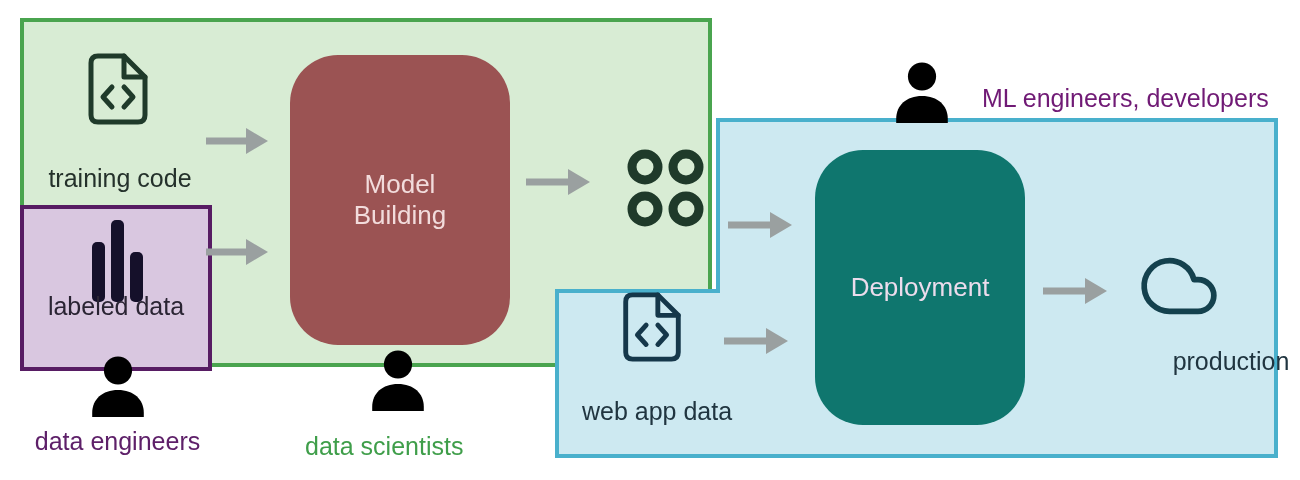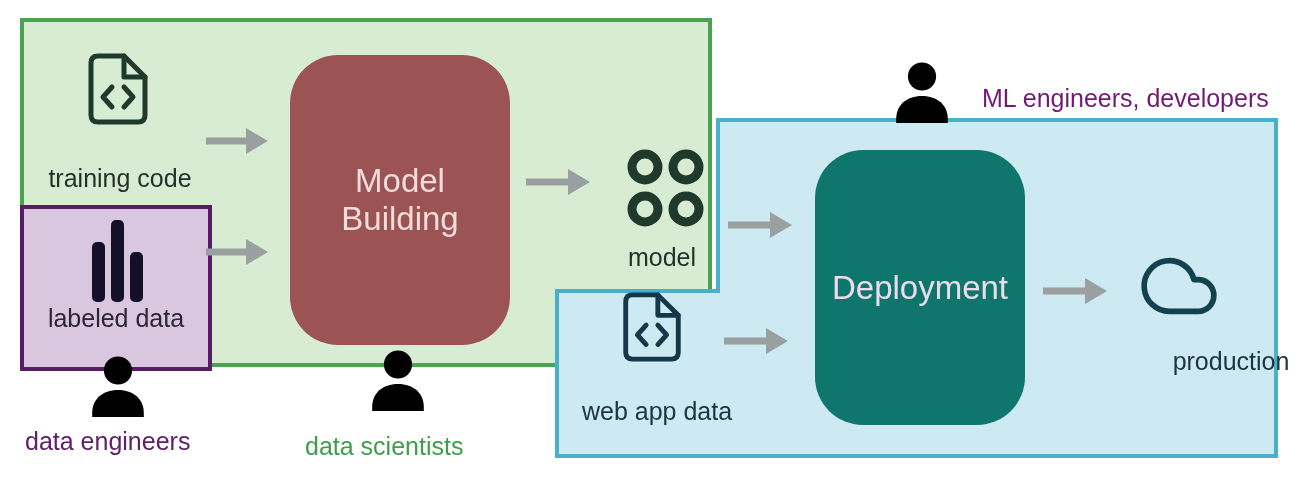--- a/index.html
+++ b/index.html
@@ -8,26 +8,26 @@
     font-family:"Liberation Sans",sans-serif;background:#ffffff;
   }
   svg.bg{position:absolute;left:0;top:0;}
   .label{
     position:absolute;font-size:25px;text-align:center;line-height:1.15;
     color:#24312b;white-space:nowrap;
   }
   .label.blue-zone{color:#203540;}
   .label.purple-zone{color:#2a2433;}
   .region-label{position:absolute;font-size:25px;line-height:1.15;white-space:nowrap;}
-  .region-label.engineers{color:#5e2069;text-align:left;}
+  .region-label.engineers{color:#5e2069;text-align:center;}
   .region-label.scientists{color:#3f9e4a;text-align:left;}
   .region-label.ml{color:#701a75;text-align:left;}
   .process-box{
     position:absolute;display:flex;align-items:center;justify-content:center;
-    text-align:center;font-size:33px;border-radius:48px;
+    text-align:center;font-size:26px;border-radius:48px;
   }
   .process-box.model-building{background:#9b5353;color:#f2dcdc;}
   .process-box.deployment{background:#0f766e;color:#ecdcec;}
   .process-box .inner{width:150px;}
   .arrow-line{stroke:#9aa0a0;stroke-width:7;}
   .arrow-head{fill:#9aa0a0;}
   .icon-wrap{position:absolute;}
   .icon-wrap svg{display:block;width:100%;height:100%;}
 </style>
 </head>
@@ -87,31 +87,30 @@
   </div>
   <div class="label" style="left:20px;top:164px;width:200px;">training code</div>
 
   <div class="icon-wrap" style="left:91px;top:216px;width:54px;height:86px;">
     <svg viewBox="0 0 54 86" fill="#15102a">
       <rect x="1" y="26" width="13" height="60" rx="5"></rect>
       <rect x="20" y="4" width="13" height="82" rx="5"></rect>
       <rect x="39" y="36" width="13" height="50" rx="5"></rect>
     </svg>
   </div>
-  <div class="label purple-zone" style="left:22px;top:304px;width:188px;">labeled data</div>
+  <div class="label purple-zone" style="left:22px;top:292px;width:188px;">labeled data</div>
 
   <div class="icon-wrap" style="left:627px;top:148px;width:78px;height:82px;">
     <svg viewBox="0 0 78 82" fill="none" stroke="#1f3a2a" stroke-width="9">
       <circle cx="18" cy="19" r="13"></circle>
       <circle cx="59" cy="19" r="13"></circle>
       <circle cx="18" cy="61" r="13"></circle>
       <circle cx="59" cy="61" r="13"></circle>
     </svg>
   </div>
-  <div class="label" style="left:610px;top:243px;width:104px;">model</div>
 
   <div class="icon-wrap" style="left:620px;top:290px;width:64px;height:74px;">
     <svg viewBox="0 0 64 76" fill="none" stroke="#15374a" stroke-width="5" stroke-linejoin="round" stroke-linecap="round">
       <path d="M38 5 H12 Q5 5 5 12 V64 Q5 71 12 71 H52 Q59 71 59 64 V26 Z"></path>
       <path d="M38 5 V26 H59"></path>
       <path d="M26 36 L17 46 L26 56"></path>
       <path d="M38 36 L47 46 L38 56"></path>
     </svg>
   </div>
   <div class="label blue-zone" style="left:572px;top:397px;width:170px;">web app data</div>

